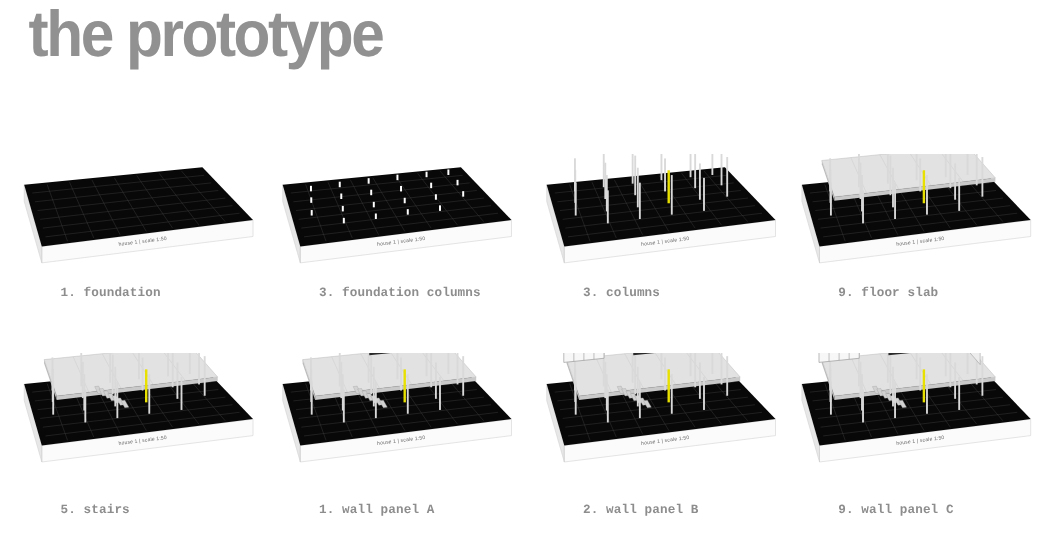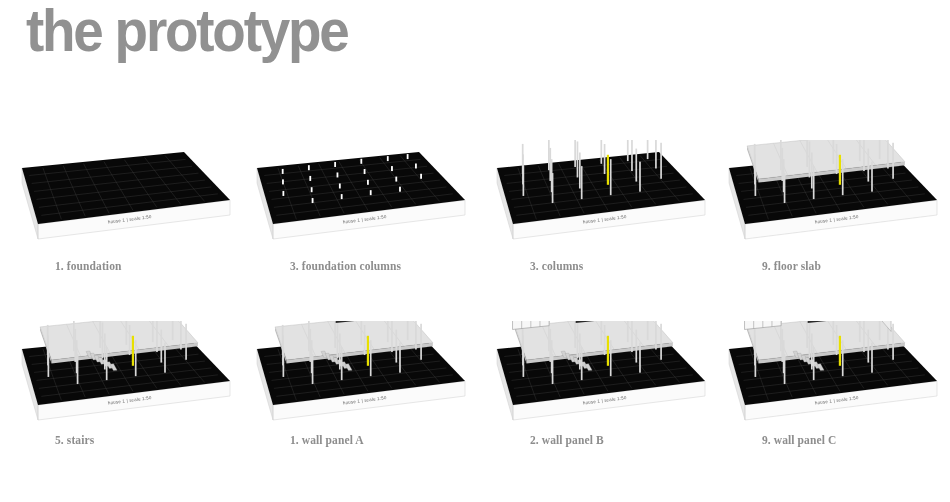--- a/index.html
+++ b/index.html
@@ -52,28 +52,28 @@
     position: absolute;
     left: 0;
     top: 0;
     width: 228px;
     height: 118px;
   }
   .caption {
     position: absolute;
     top: 120px;
     left: 47px;
-    font-family: Liberation Serif, serif;
+    font-family: Liberation Mono, monospace;
     font-size: 11.5px;
     font-weight: bold;
     color: #8d8d8d;
     white-space: nowrap;
     letter-spacing: 0.1px;
   }
-  .row-2 .caption { top: 113px; }
+  .row-2 .caption { top: 136px; }
   .edge-label {
     font-family: "Liberation Sans", sans-serif;
     font-size: 4.6px;
     fill: #6a6a6a;
     letter-spacing: 0.15px;
   }
 </style>
 </head>
 <body>
 

